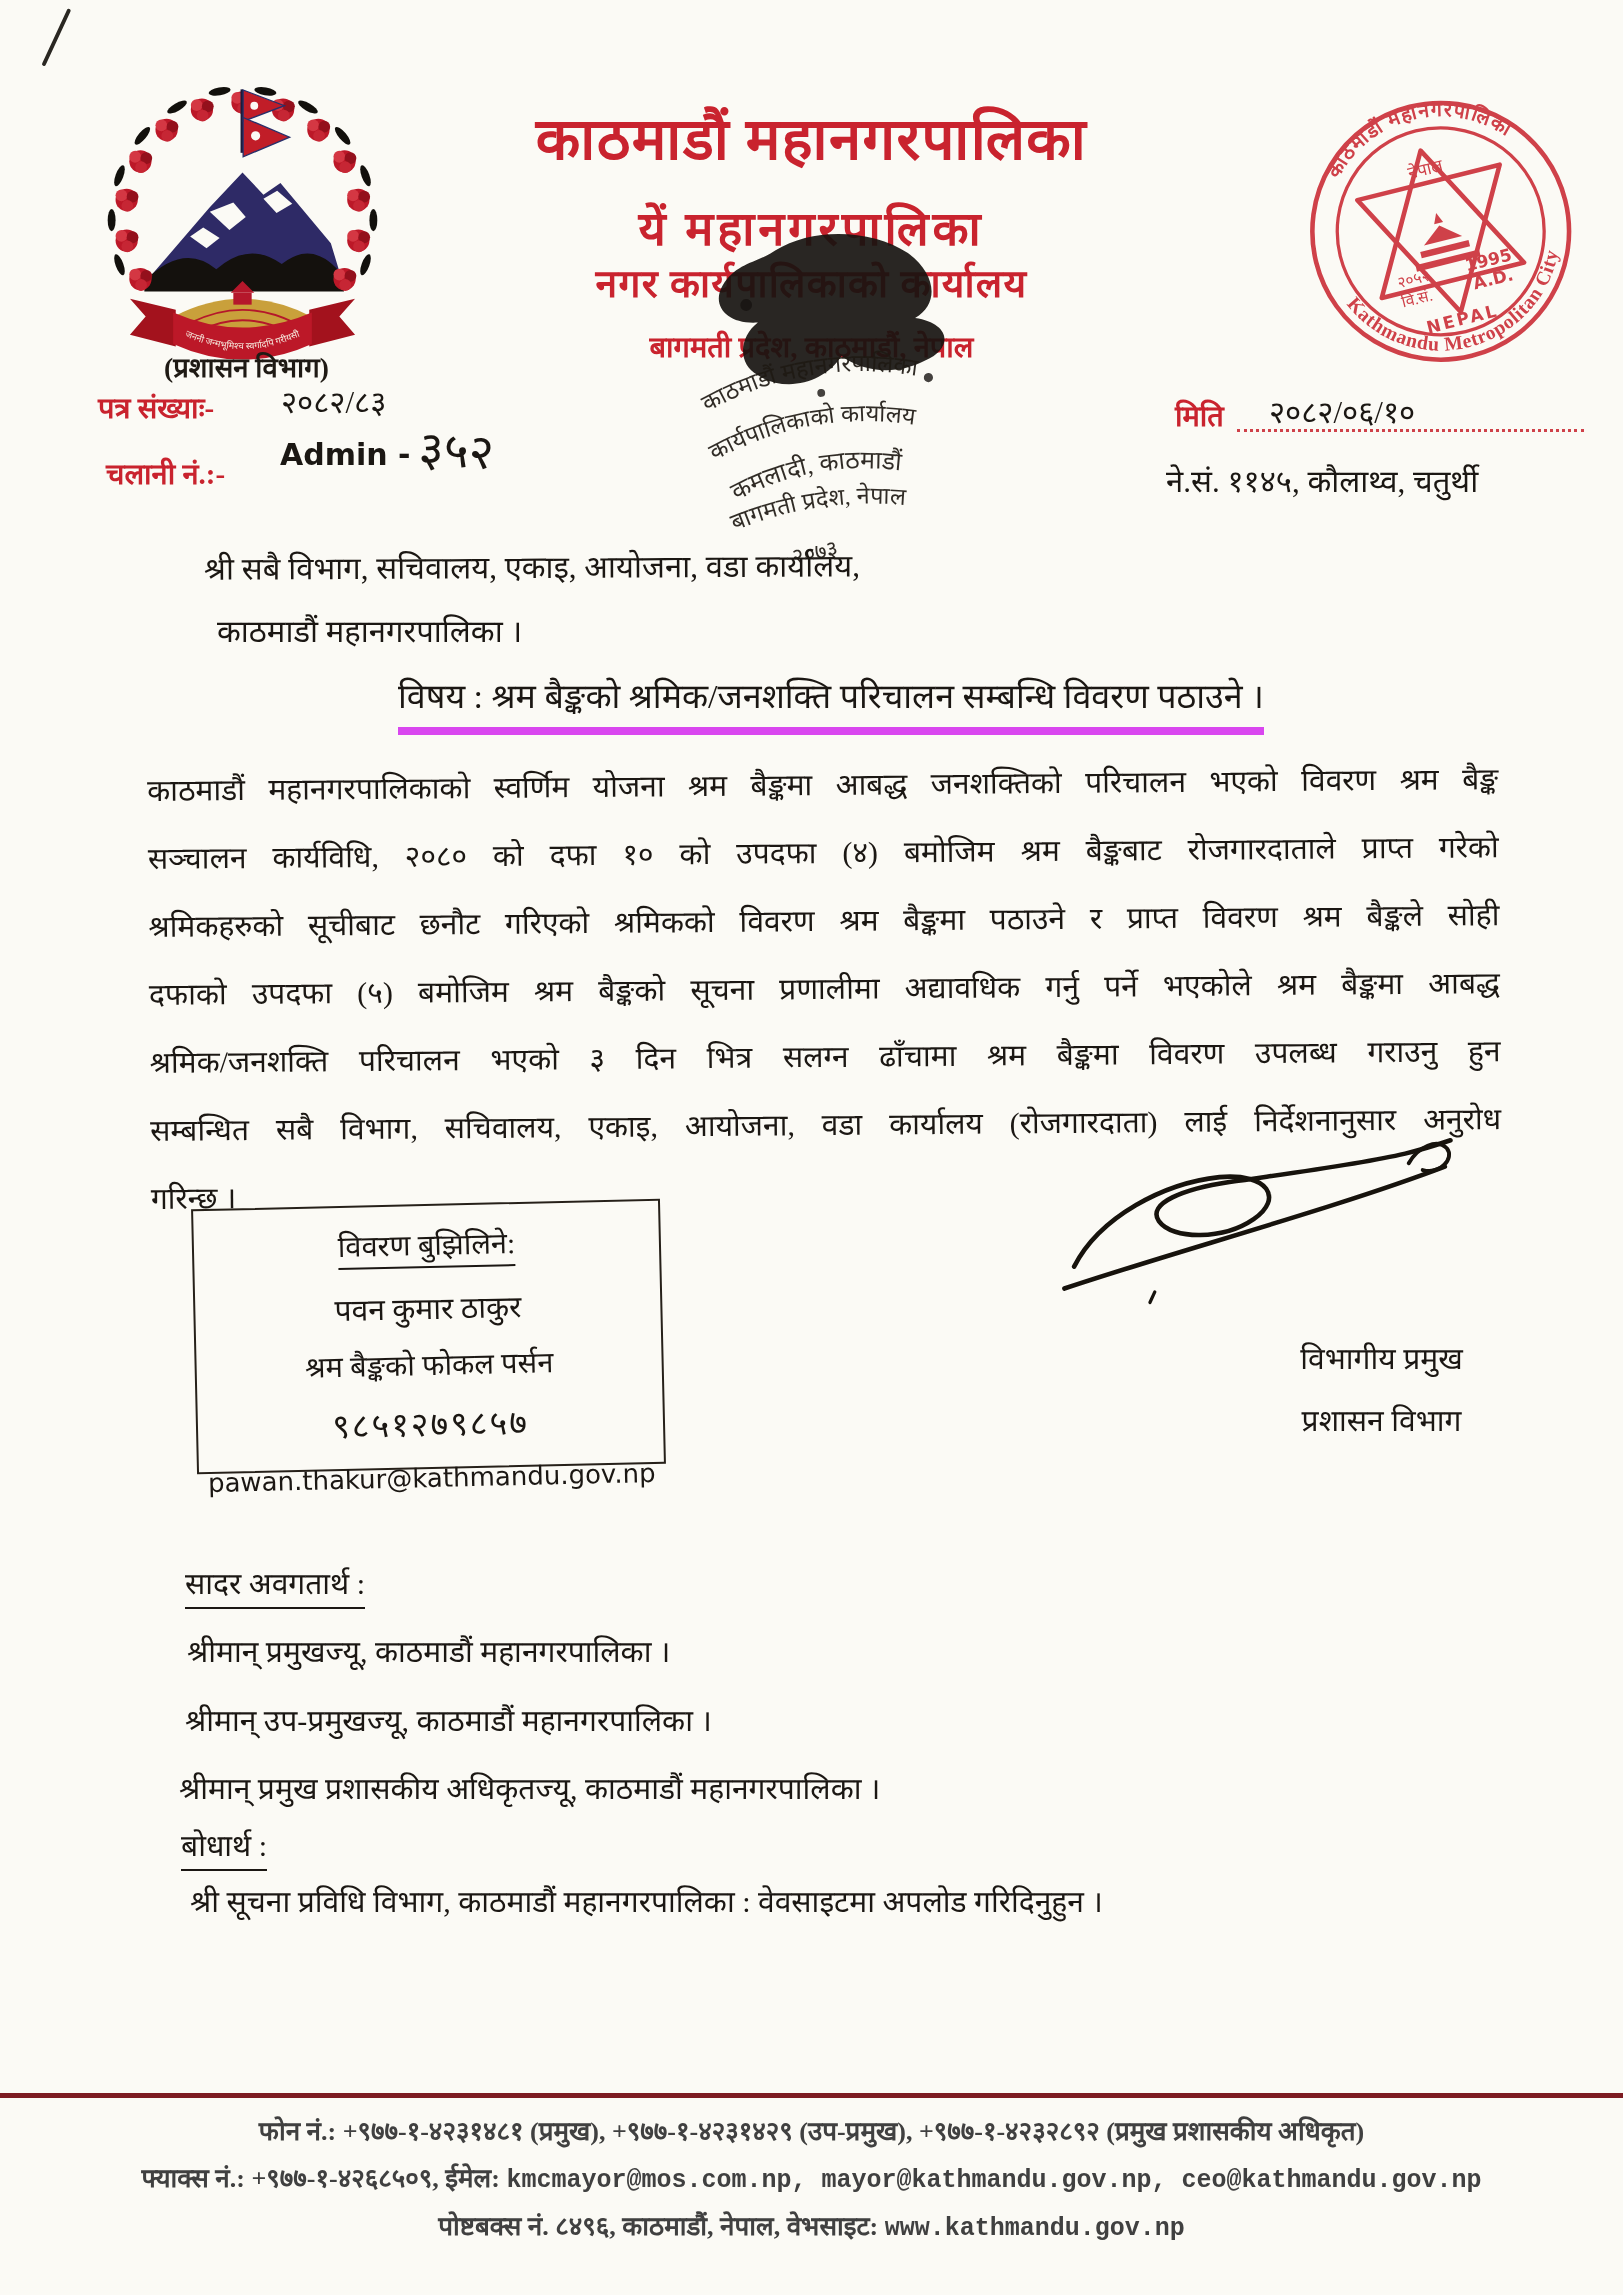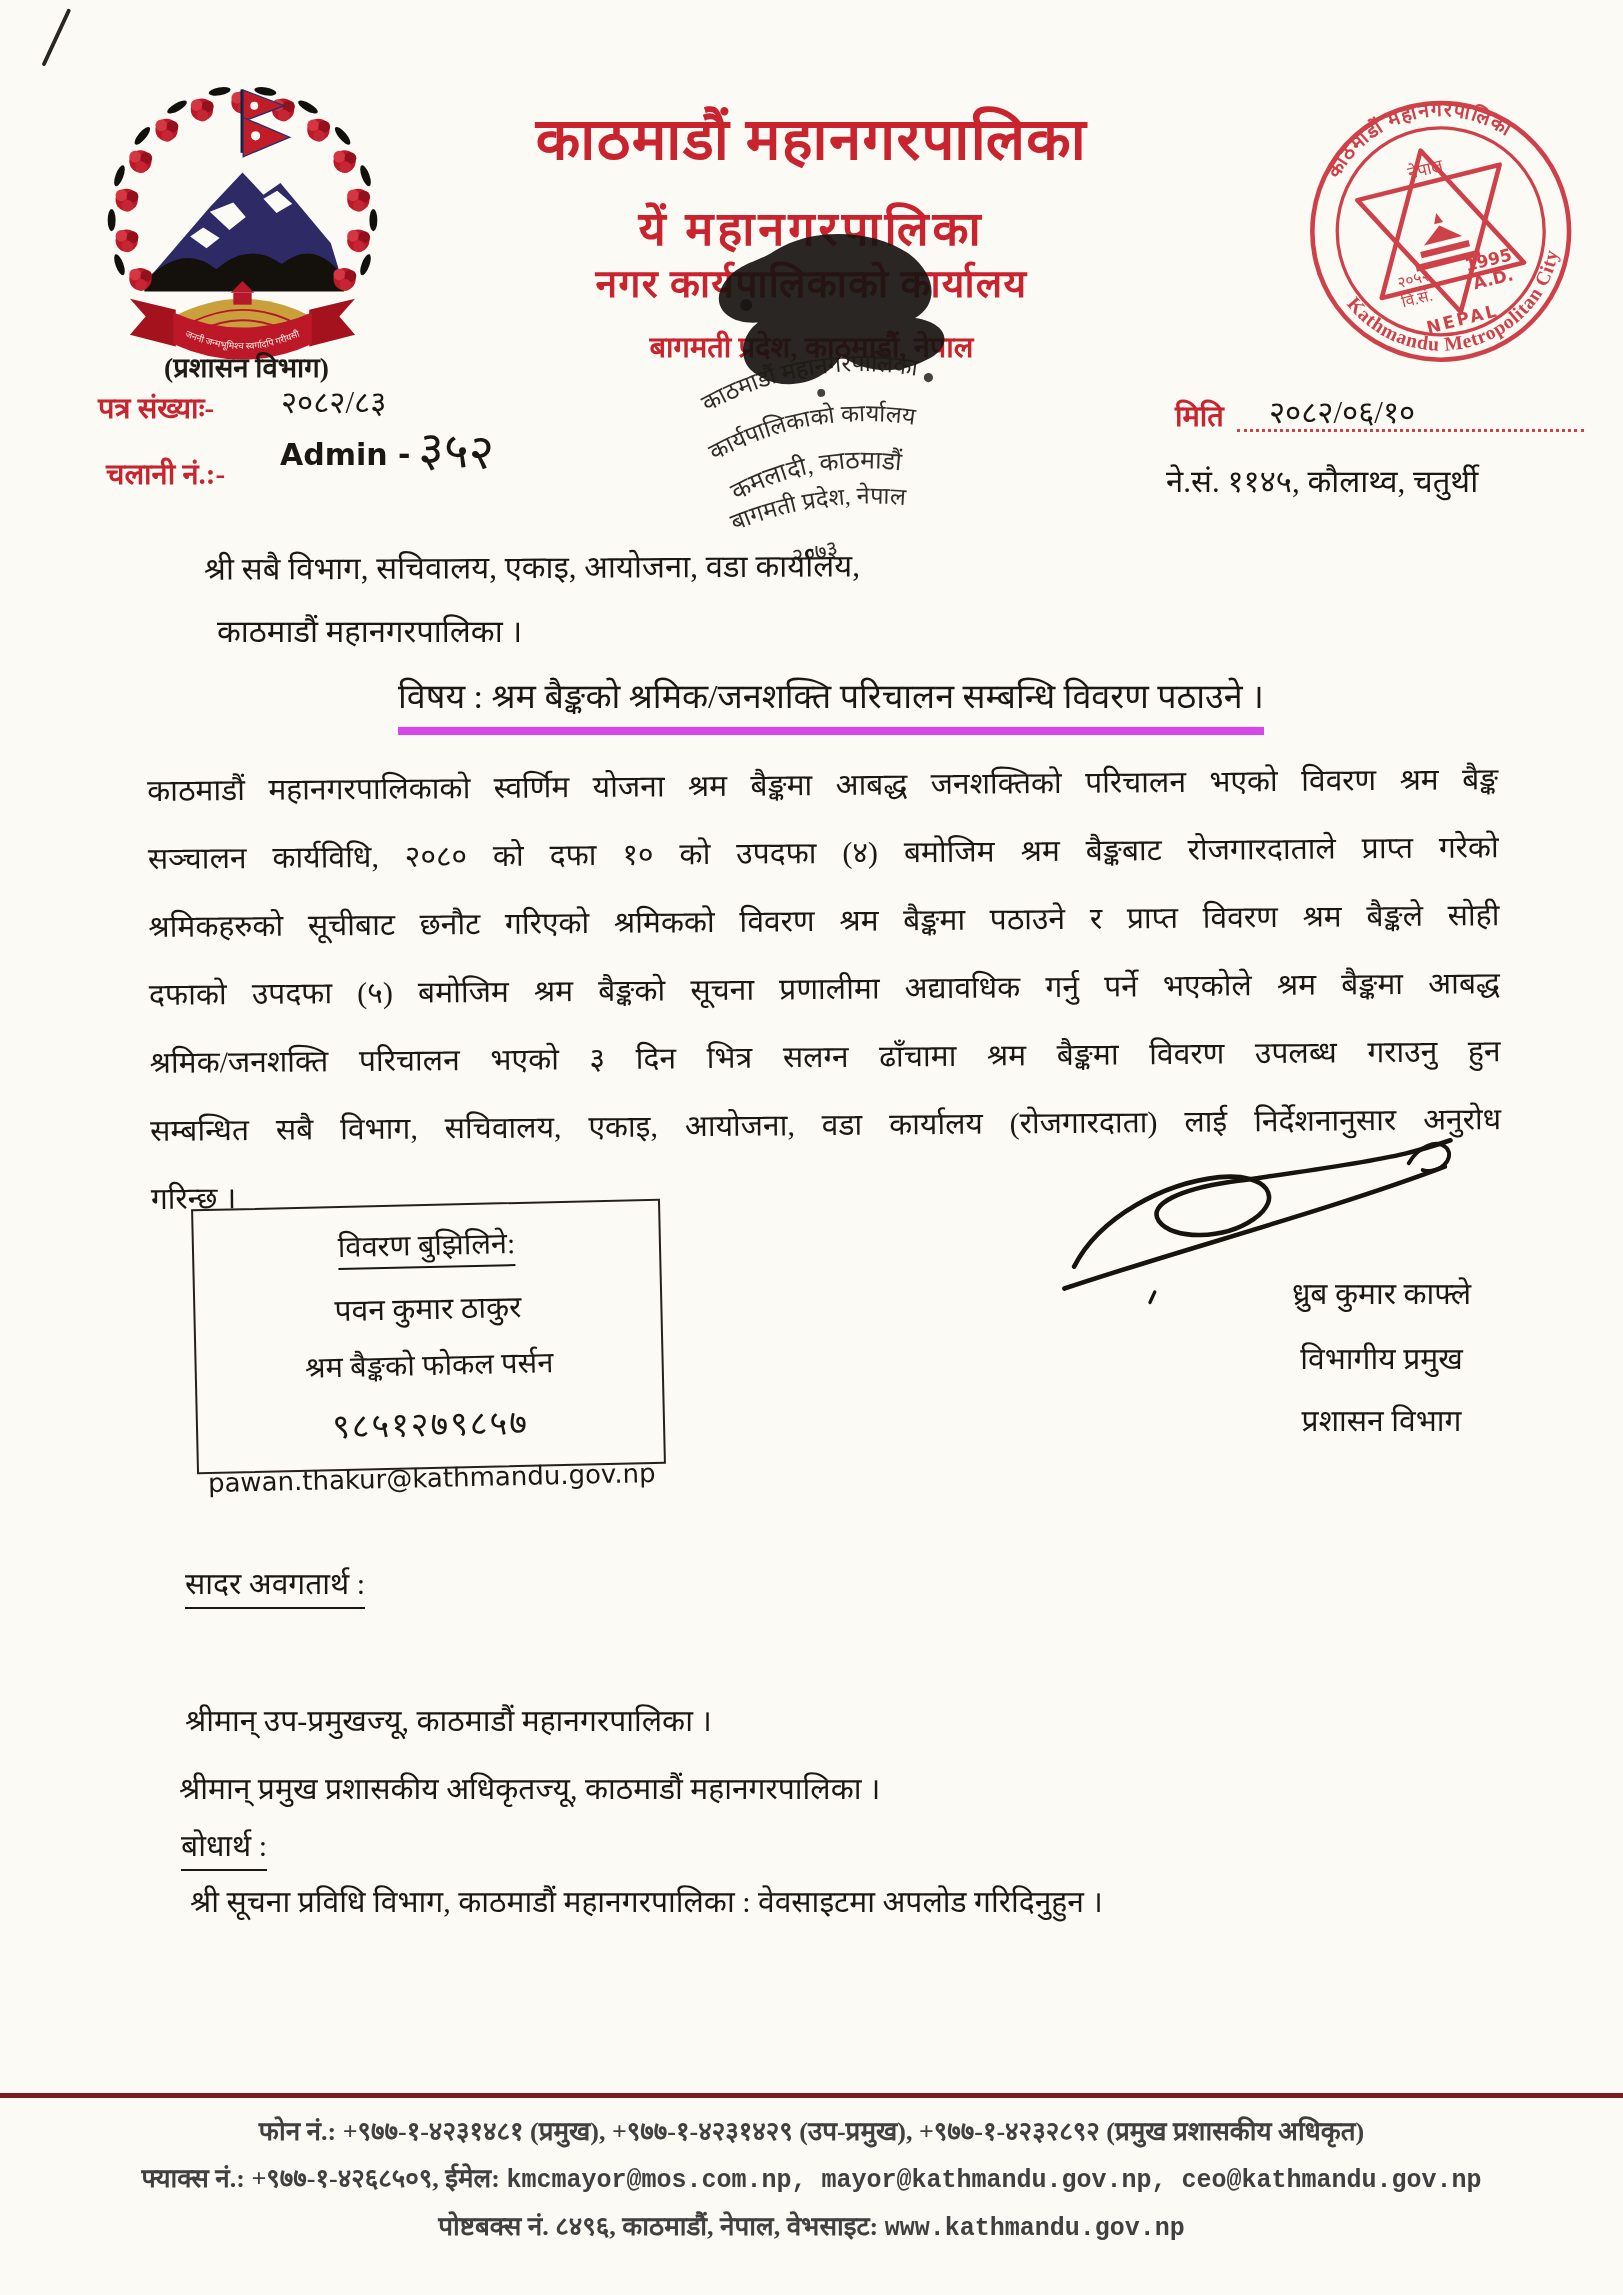--- a/index.html
+++ b/index.html
@@ -216,25 +216,25 @@
   </div>
 
   <svg class="abs" style="left:1054px;top:1132px;transform:rotate(-2deg);" width="445" height="170" viewBox="0 0 680 260">
     <g stroke="#17130d" stroke-width="7" fill="none" stroke-linecap="round">
       <path d="M28,195 C70,120 170,72 255,66 C330,62 352,102 305,132 C258,162 180,160 160,130 C142,102 200,82 270,74 C360,64 470,54 540,40 C570,34 590,28 610,22"></path>
       <path d="M12,228 C180,178 430,120 600,62"></path>
       <path d="M545,55 C560,30 590,18 604,34 C616,50 592,74 566,66" stroke-width="6"></path>
       <path d="M150,238 L142,254" stroke-width="5"></path>
     </g>
   </svg>
-  <div class="abs signer" style="top:1272px;">ध्रुब कुमार काफ्ले</div>
   <div class="abs signer" style="top:1399px;">प्रशासन विभाग</div>
   <div class="abs signer" style="top:1337px;">विभागीय प्रमुख</div>
 
   <div class="abs cc" style="left:185px;top:1562px;"><span class="u">सादर अवगतार्थ :</span></div>
+  <div class="abs cc" style="left:187px;top:1630px;">श्रीमान् प्रमुखज्यू, काठमाडौं महानगरपालिका ।</div>
   <div class="abs cc" style="left:185px;top:1699px;">श्रीमान् उप-प्रमुखज्यू, काठमाडौं महानगरपालिका ।</div>
   <div class="abs cc" style="left:179px;top:1767px;">श्रीमान् प्रमुख प्रशासकीय अधिकृतज्यू, काठमाडौं महानगरपालिका ।</div>
   <div class="abs cc" style="left:181px;top:1824px;"><span class="u">बोधार्थ :</span></div>
   <div class="abs cc" style="left:190px;top:1880px;">श्री सूचना प्रविधि विभाग, काठमाडौं महानगरपालिका : वेवसाइटमा अपलोड गरिदिनुहुन ।</div>
 
   <div class="abs f-rule"></div>
   <div class="abs f-line" style="top:2112px;">फोन नं.: +९७७-१-४२३१४८१ (प्रमुख), +९७७-१-४२३१४२९ (उप-प्रमुख), +९७७-१-४२३२८९२ (प्रमुख प्रशासकीय अधिकृत)</div>
   <div class="abs f-line" style="top:2159px;">
     <span>फ्याक्स नं.: +९७७-१-४२६८५०९, ईमेल: </span><span class="lat">kmcmayor@mos.com.np, mayor@kathmandu.gov.np, ceo@kathmandu.gov.np</span>
   </div>

